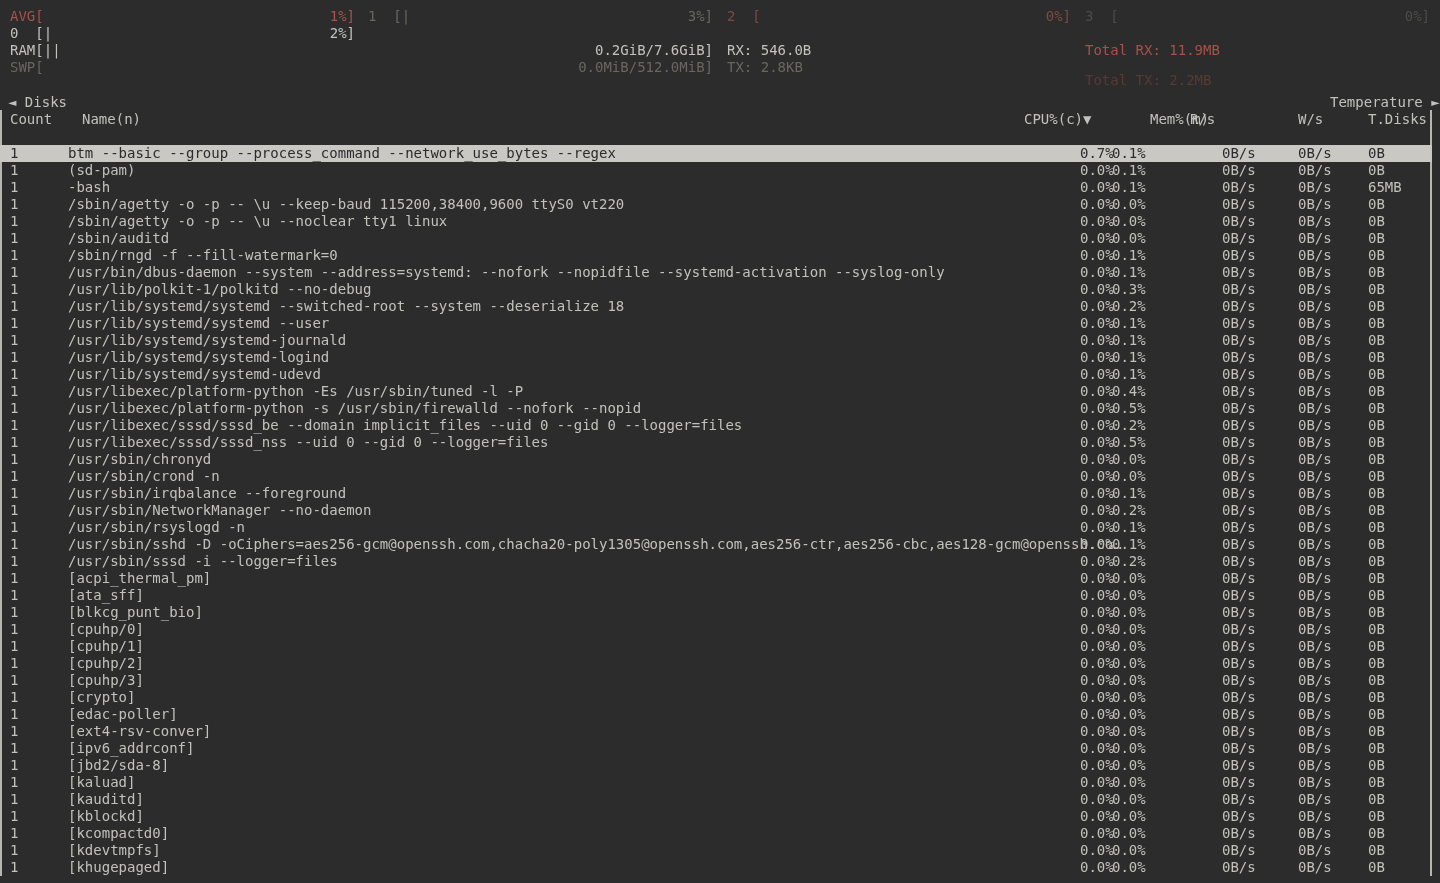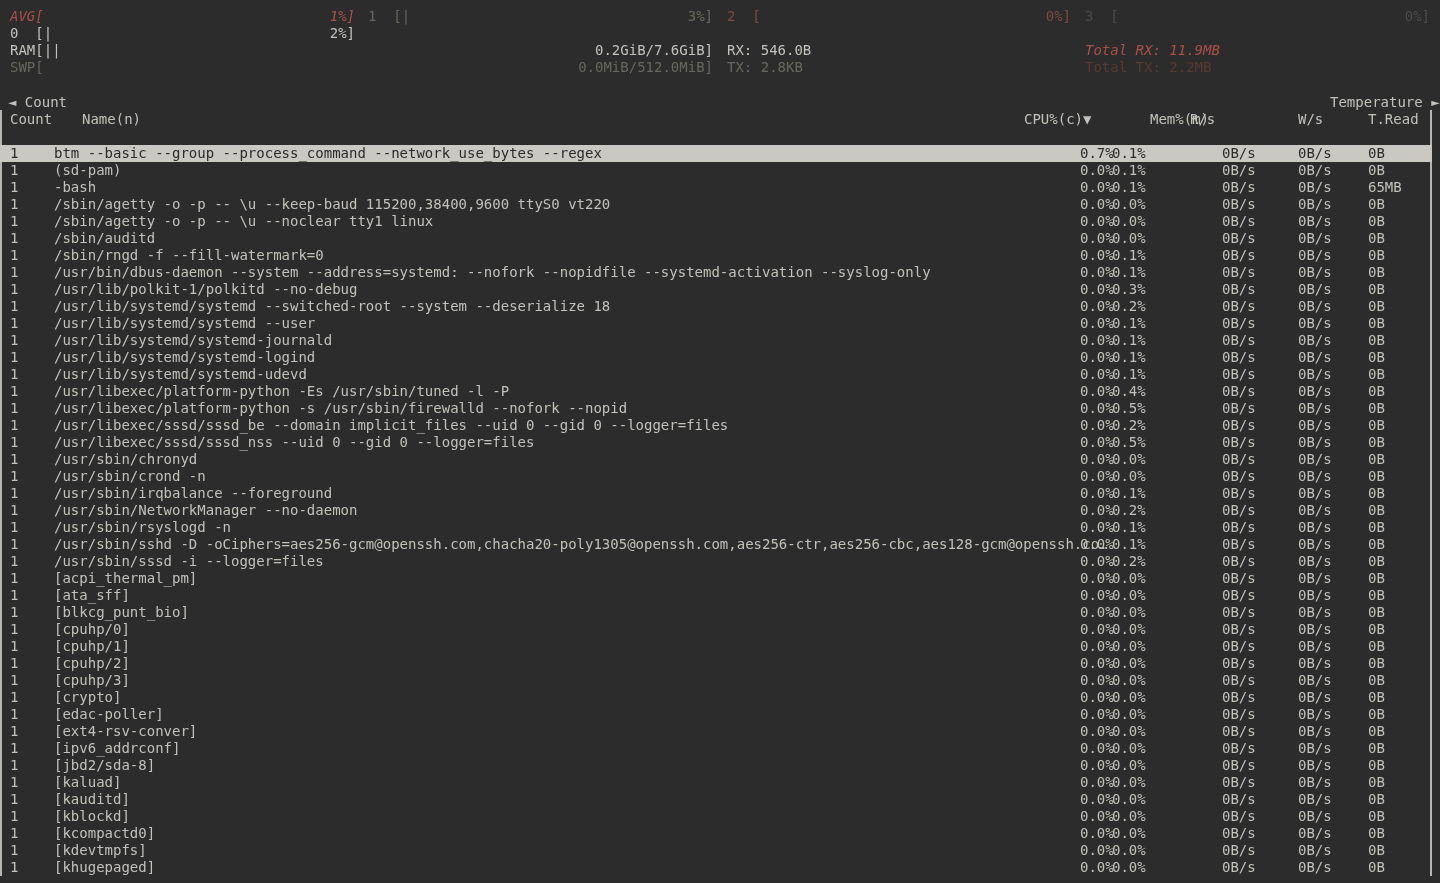--- a/index.html
+++ b/index.html
@@ -23,59 +23,59 @@
     line-height:17px;
     color:var(--fg);
   }
   .screen{position:relative;width:1440px;height:883px;white-space:pre;}
   .abs{position:absolute;height:17px;}
   .meter{position:absolute;height:17px;}
   .meter .pct{position:absolute;right:0;top:0;}
   .c-light{color:var(--fg);}
   .c-dim{color:var(--dim);}
   .c-verydim{color:var(--verydim);}
-  .c-red{color:var(--red);font-style:italic;}
+  .c-red{color:var(--red);}
   .c-dimred{color:var(--dimred);}
-  .c-verydimred{color:var(--verydimred);}
+  .c-verydimred{color:var(--verydimred);margin-top:13px;}
   .vborder{position:absolute;width:2px;background:var(--border);top:110px;height:766px;}
   .vborder.left{left:0;}
   .vborder.right{left:1430px;}
   .tabbar span{position:absolute;top:94px;height:17px;cursor:pointer;}
   .theadrow span{position:absolute;top:111px;height:17px;}
   .prow{position:absolute;left:0;width:1432px;height:17px;}
   .prow span{position:absolute;top:0;height:17px;}
   .prow.hl{background:var(--hlbg);color:var(--hlfg);}
   .cell-count{left:10px;}
-  .cell-name{left:54px;}
+  .cell-name{left:68px;}
   .cell-cpu{left:1080px;}
   .cell-mem{left:1112px;}
   .cell-rs{left:1222px;}
   .cell-ws{left:1298px;}
   .cell-tread{left:1368px;}
 </style>
 </head>
 <body>
 
 <div class="screen">
 
   <div id="summary"><div class="meter c-red" style="left: 10px; top: 8px; width: 345px;"><span>AVG[</span><span></span><span class="pct">1%]</span></div><div class="meter c-dim" style="left: 368px; top: 8px; width: 345px;"><span>1  [</span><span>|</span><span class="pct">3%]</span></div><div class="meter c-dimred" style="left: 727px; top: 8px; width: 344px;"><span>2  [</span><span></span><span class="pct">0%]</span></div><div class="meter c-verydim" style="left: 1085px; top: 8px; width: 345px;"><span>3  [</span><span></span><span class="pct">0%]</span></div><div class="meter c-light" style="left: 10px; top: 25px; width: 345px;"><span>0  [</span><span>|</span><span class="pct">2%]</span></div><div class="meter c-light" style="left: 10px; top: 42px; width: 703px;"><span>RAM[</span><span>||</span><span class="pct">0.2GiB/7.6GiB]</span></div><div class="meter c-dim" style="left: 10px; top: 59px; width: 703px;"><span>SWP[</span><span></span><span class="pct">0.0MiB/512.0MiB]</span></div><span class="abs c-light" style="left: 727px; top: 42px;">RX: 546.0B</span><span class="abs c-dim" style="left: 727px; top: 59px;">TX: 2.8KB</span><span class="abs c-red" style="left: 1085px; top: 42px;">Total RX: 11.9MB</span><span class="abs c-verydimred" style="left: 1085px; top: 59px;">Total TX: 2.2MB</span></div>
 
   <div class="tabbar">
-    <span style="left:8px">◄ Count</span>
+    <span style="left:8px">◄ Disks</span>
     <span style="left:1330px">Temperature ►</span>
   </div>
 
   <div class="vborder left"></div>
   <div class="vborder right"></div>
 
   <div class="theadrow">
     <span class="cell-count" style="left:10px">Count</span>
     <span class="cell-name" style="left:82px">Name(n)</span>
     <span class="cell-cpu" style="left:1024px">CPU%(c)▼</span>
     <span class="cell-mem" style="left:1150px">Mem%(m)</span>
     <span class="cell-rs" style="left:1190px">R/s</span>
     <span class="cell-ws" style="left:1298px">W/s</span>
-    <span class="cell-tread" style="left:1368px">T.Read</span>
+    <span class="cell-tread" style="left:1368px">T.Disks</span>
   </div>
 
   <div id="rows"><div class="prow hl" style="top: 145px;"><span class="cell-count">1</span><span class="cell-name">btm --basic --group --process_command --network_use_bytes --regex</span><span class="cell-cpu">0.7%</span><span class="cell-mem">0.1%</span><span class="cell-rs">0B/s</span><span class="cell-ws">0B/s</span><span class="cell-tread">0B</span></div><div class="prow" style="top: 162px;"><span class="cell-count">1</span><span class="cell-name">(sd-pam)</span><span class="cell-cpu">0.0%</span><span class="cell-mem">0.1%</span><span class="cell-rs">0B/s</span><span class="cell-ws">0B/s</span><span class="cell-tread">0B</span></div><div class="prow" style="top: 179px;"><span class="cell-count">1</span><span class="cell-name">-bash</span><span class="cell-cpu">0.0%</span><span class="cell-mem">0.1%</span><span class="cell-rs">0B/s</span><span class="cell-ws">0B/s</span><span class="cell-tread">65MB</span></div><div class="prow" style="top: 196px;"><span class="cell-count">1</span><span class="cell-name">/sbin/agetty -o -p -- \u --keep-baud 115200,38400,9600 ttyS0 vt220</span><span class="cell-cpu">0.0%</span><span class="cell-mem">0.0%</span><span class="cell-rs">0B/s</span><span class="cell-ws">0B/s</span><span class="cell-tread">0B</span></div><div class="prow" style="top: 213px;"><span class="cell-count">1</span><span class="cell-name">/sbin/agetty -o -p -- \u --noclear tty1 linux</span><span class="cell-cpu">0.0%</span><span class="cell-mem">0.0%</span><span class="cell-rs">0B/s</span><span class="cell-ws">0B/s</span><span class="cell-tread">0B</span></div><div class="prow" style="top: 230px;"><span class="cell-count">1</span><span class="cell-name">/sbin/auditd</span><span class="cell-cpu">0.0%</span><span class="cell-mem">0.0%</span><span class="cell-rs">0B/s</span><span class="cell-ws">0B/s</span><span class="cell-tread">0B</span></div><div class="prow" style="top: 247px;"><span class="cell-count">1</span><span class="cell-name">/sbin/rngd -f --fill-watermark=0</span><span class="cell-cpu">0.0%</span><span class="cell-mem">0.1%</span><span class="cell-rs">0B/s</span><span class="cell-ws">0B/s</span><span class="cell-tread">0B</span></div><div class="prow" style="top: 264px;"><span class="cell-count">1</span><span class="cell-name">/usr/bin/dbus-daemon --system --address=systemd: --nofork --nopidfile --systemd-activation --syslog-only</span><span class="cell-cpu">0.0%</span><span class="cell-mem">0.1%</span><span class="cell-rs">0B/s</span><span class="cell-ws">0B/s</span><span class="cell-tread">0B</span></div><div class="prow" style="top: 281px;"><span class="cell-count">1</span><span class="cell-name">/usr/lib/polkit-1/polkitd --no-debug</span><span class="cell-cpu">0.0%</span><span class="cell-mem">0.3%</span><span class="cell-rs">0B/s</span><span class="cell-ws">0B/s</span><span class="cell-tread">0B</span></div><div class="prow" style="top: 298px;"><span class="cell-count">1</span><span class="cell-name">/usr/lib/systemd/systemd --switched-root --system --deserialize 18</span><span class="cell-cpu">0.0%</span><span class="cell-mem">0.2%</span><span class="cell-rs">0B/s</span><span class="cell-ws">0B/s</span><span class="cell-tread">0B</span></div><div class="prow" style="top: 315px;"><span class="cell-count">1</span><span class="cell-name">/usr/lib/systemd/systemd --user</span><span class="cell-cpu">0.0%</span><span class="cell-mem">0.1%</span><span class="cell-rs">0B/s</span><span class="cell-ws">0B/s</span><span class="cell-tread">0B</span></div><div class="prow" style="top: 332px;"><span class="cell-count">1</span><span class="cell-name">/usr/lib/systemd/systemd-journald</span><span class="cell-cpu">0.0%</span><span class="cell-mem">0.1%</span><span class="cell-rs">0B/s</span><span class="cell-ws">0B/s</span><span class="cell-tread">0B</span></div><div class="prow" style="top: 349px;"><span class="cell-count">1</span><span class="cell-name">/usr/lib/systemd/systemd-logind</span><span class="cell-cpu">0.0%</span><span class="cell-mem">0.1%</span><span class="cell-rs">0B/s</span><span class="cell-ws">0B/s</span><span class="cell-tread">0B</span></div><div class="prow" style="top: 366px;"><span class="cell-count">1</span><span class="cell-name">/usr/lib/systemd/systemd-udevd</span><span class="cell-cpu">0.0%</span><span class="cell-mem">0.1%</span><span class="cell-rs">0B/s</span><span class="cell-ws">0B/s</span><span class="cell-tread">0B</span></div><div class="prow" style="top: 383px;"><span class="cell-count">1</span><span class="cell-name">/usr/libexec/platform-python -Es /usr/sbin/tuned -l -P</span><span class="cell-cpu">0.0%</span><span class="cell-mem">0.4%</span><span class="cell-rs">0B/s</span><span class="cell-ws">0B/s</span><span class="cell-tread">0B</span></div><div class="prow" style="top: 400px;"><span class="cell-count">1</span><span class="cell-name">/usr/libexec/platform-python -s /usr/sbin/firewalld --nofork --nopid</span><span class="cell-cpu">0.0%</span><span class="cell-mem">0.5%</span><span class="cell-rs">0B/s</span><span class="cell-ws">0B/s</span><span class="cell-tread">0B</span></div><div class="prow" style="top: 417px;"><span class="cell-count">1</span><span class="cell-name">/usr/libexec/sssd/sssd_be --domain implicit_files --uid 0 --gid 0 --logger=files</span><span class="cell-cpu">0.0%</span><span class="cell-mem">0.2%</span><span class="cell-rs">0B/s</span><span class="cell-ws">0B/s</span><span class="cell-tread">0B</span></div><div class="prow" style="top: 434px;"><span class="cell-count">1</span><span class="cell-name">/usr/libexec/sssd/sssd_nss --uid 0 --gid 0 --logger=files</span><span class="cell-cpu">0.0%</span><span class="cell-mem">0.5%</span><span class="cell-rs">0B/s</span><span class="cell-ws">0B/s</span><span class="cell-tread">0B</span></div><div class="prow" style="top: 451px;"><span class="cell-count">1</span><span class="cell-name">/usr/sbin/chronyd</span><span class="cell-cpu">0.0%</span><span class="cell-mem">0.0%</span><span class="cell-rs">0B/s</span><span class="cell-ws">0B/s</span><span class="cell-tread">0B</span></div><div class="prow" style="top: 468px;"><span class="cell-count">1</span><span class="cell-name">/usr/sbin/crond -n</span><span class="cell-cpu">0.0%</span><span class="cell-mem">0.0%</span><span class="cell-rs">0B/s</span><span class="cell-ws">0B/s</span><span class="cell-tread">0B</span></div><div class="prow" style="top: 485px;"><span class="cell-count">1</span><span class="cell-name">/usr/sbin/irqbalance --foreground</span><span class="cell-cpu">0.0%</span><span class="cell-mem">0.1%</span><span class="cell-rs">0B/s</span><span class="cell-ws">0B/s</span><span class="cell-tread">0B</span></div><div class="prow" style="top: 502px;"><span class="cell-count">1</span><span class="cell-name">/usr/sbin/NetworkManager --no-daemon</span><span class="cell-cpu">0.0%</span><span class="cell-mem">0.2%</span><span class="cell-rs">0B/s</span><span class="cell-ws">0B/s</span><span class="cell-tread">0B</span></div><div class="prow" style="top: 519px;"><span class="cell-count">1</span><span class="cell-name">/usr/sbin/rsyslogd -n</span><span class="cell-cpu">0.0%</span><span class="cell-mem">0.1%</span><span class="cell-rs">0B/s</span><span class="cell-ws">0B/s</span><span class="cell-tread">0B</span></div><div class="prow" style="top: 536px;"><span class="cell-count">1</span><span class="cell-name">/usr/sbin/sshd -D -oCiphers=aes256-gcm@openssh.com,chacha20-poly1305@openssh.com,aes256-ctr,aes256-cbc,aes128-gcm@openssh.co…</span><span class="cell-cpu">0.0%</span><span class="cell-mem">0.1%</span><span class="cell-rs">0B/s</span><span class="cell-ws">0B/s</span><span class="cell-tread">0B</span></div><div class="prow" style="top: 553px;"><span class="cell-count">1</span><span class="cell-name">/usr/sbin/sssd -i --logger=files</span><span class="cell-cpu">0.0%</span><span class="cell-mem">0.2%</span><span class="cell-rs">0B/s</span><span class="cell-ws">0B/s</span><span class="cell-tread">0B</span></div><div class="prow" style="top: 570px;"><span class="cell-count">1</span><span class="cell-name">[acpi_thermal_pm]</span><span class="cell-cpu">0.0%</span><span class="cell-mem">0.0%</span><span class="cell-rs">0B/s</span><span class="cell-ws">0B/s</span><span class="cell-tread">0B</span></div><div class="prow" style="top: 587px;"><span class="cell-count">1</span><span class="cell-name">[ata_sff]</span><span class="cell-cpu">0.0%</span><span class="cell-mem">0.0%</span><span class="cell-rs">0B/s</span><span class="cell-ws">0B/s</span><span class="cell-tread">0B</span></div><div class="prow" style="top: 604px;"><span class="cell-count">1</span><span class="cell-name">[blkcg_punt_bio]</span><span class="cell-cpu">0.0%</span><span class="cell-mem">0.0%</span><span class="cell-rs">0B/s</span><span class="cell-ws">0B/s</span><span class="cell-tread">0B</span></div><div class="prow" style="top: 621px;"><span class="cell-count">1</span><span class="cell-name">[cpuhp/0]</span><span class="cell-cpu">0.0%</span><span class="cell-mem">0.0%</span><span class="cell-rs">0B/s</span><span class="cell-ws">0B/s</span><span class="cell-tread">0B</span></div><div class="prow" style="top: 638px;"><span class="cell-count">1</span><span class="cell-name">[cpuhp/1]</span><span class="cell-cpu">0.0%</span><span class="cell-mem">0.0%</span><span class="cell-rs">0B/s</span><span class="cell-ws">0B/s</span><span class="cell-tread">0B</span></div><div class="prow" style="top: 655px;"><span class="cell-count">1</span><span class="cell-name">[cpuhp/2]</span><span class="cell-cpu">0.0%</span><span class="cell-mem">0.0%</span><span class="cell-rs">0B/s</span><span class="cell-ws">0B/s</span><span class="cell-tread">0B</span></div><div class="prow" style="top: 672px;"><span class="cell-count">1</span><span class="cell-name">[cpuhp/3]</span><span class="cell-cpu">0.0%</span><span class="cell-mem">0.0%</span><span class="cell-rs">0B/s</span><span class="cell-ws">0B/s</span><span class="cell-tread">0B</span></div><div class="prow" style="top: 689px;"><span class="cell-count">1</span><span class="cell-name">[crypto]</span><span class="cell-cpu">0.0%</span><span class="cell-mem">0.0%</span><span class="cell-rs">0B/s</span><span class="cell-ws">0B/s</span><span class="cell-tread">0B</span></div><div class="prow" style="top: 706px;"><span class="cell-count">1</span><span class="cell-name">[edac-poller]</span><span class="cell-cpu">0.0%</span><span class="cell-mem">0.0%</span><span class="cell-rs">0B/s</span><span class="cell-ws">0B/s</span><span class="cell-tread">0B</span></div><div class="prow" style="top: 723px;"><span class="cell-count">1</span><span class="cell-name">[ext4-rsv-conver]</span><span class="cell-cpu">0.0%</span><span class="cell-mem">0.0%</span><span class="cell-rs">0B/s</span><span class="cell-ws">0B/s</span><span class="cell-tread">0B</span></div><div class="prow" style="top: 740px;"><span class="cell-count">1</span><span class="cell-name">[ipv6_addrconf]</span><span class="cell-cpu">0.0%</span><span class="cell-mem">0.0%</span><span class="cell-rs">0B/s</span><span class="cell-ws">0B/s</span><span class="cell-tread">0B</span></div><div class="prow" style="top: 757px;"><span class="cell-count">1</span><span class="cell-name">[jbd2/sda-8]</span><span class="cell-cpu">0.0%</span><span class="cell-mem">0.0%</span><span class="cell-rs">0B/s</span><span class="cell-ws">0B/s</span><span class="cell-tread">0B</span></div><div class="prow" style="top: 774px;"><span class="cell-count">1</span><span class="cell-name">[kaluad]</span><span class="cell-cpu">0.0%</span><span class="cell-mem">0.0%</span><span class="cell-rs">0B/s</span><span class="cell-ws">0B/s</span><span class="cell-tread">0B</span></div><div class="prow" style="top: 791px;"><span class="cell-count">1</span><span class="cell-name">[kauditd]</span><span class="cell-cpu">0.0%</span><span class="cell-mem">0.0%</span><span class="cell-rs">0B/s</span><span class="cell-ws">0B/s</span><span class="cell-tread">0B</span></div><div class="prow" style="top: 808px;"><span class="cell-count">1</span><span class="cell-name">[kblockd]</span><span class="cell-cpu">0.0%</span><span class="cell-mem">0.0%</span><span class="cell-rs">0B/s</span><span class="cell-ws">0B/s</span><span class="cell-tread">0B</span></div><div class="prow" style="top: 825px;"><span class="cell-count">1</span><span class="cell-name">[kcompactd0]</span><span class="cell-cpu">0.0%</span><span class="cell-mem">0.0%</span><span class="cell-rs">0B/s</span><span class="cell-ws">0B/s</span><span class="cell-tread">0B</span></div><div class="prow" style="top: 842px;"><span class="cell-count">1</span><span class="cell-name">[kdevtmpfs]</span><span class="cell-cpu">0.0%</span><span class="cell-mem">0.0%</span><span class="cell-rs">0B/s</span><span class="cell-ws">0B/s</span><span class="cell-tread">0B</span></div><div class="prow" style="top: 859px;"><span class="cell-count">1</span><span class="cell-name">[khugepaged]</span><span class="cell-cpu">0.0%</span><span class="cell-mem">0.0%</span><span class="cell-rs">0B/s</span><span class="cell-ws">0B/s</span><span class="cell-tread">0B</span></div></div>
 
 </div>
 
 </body></html>

